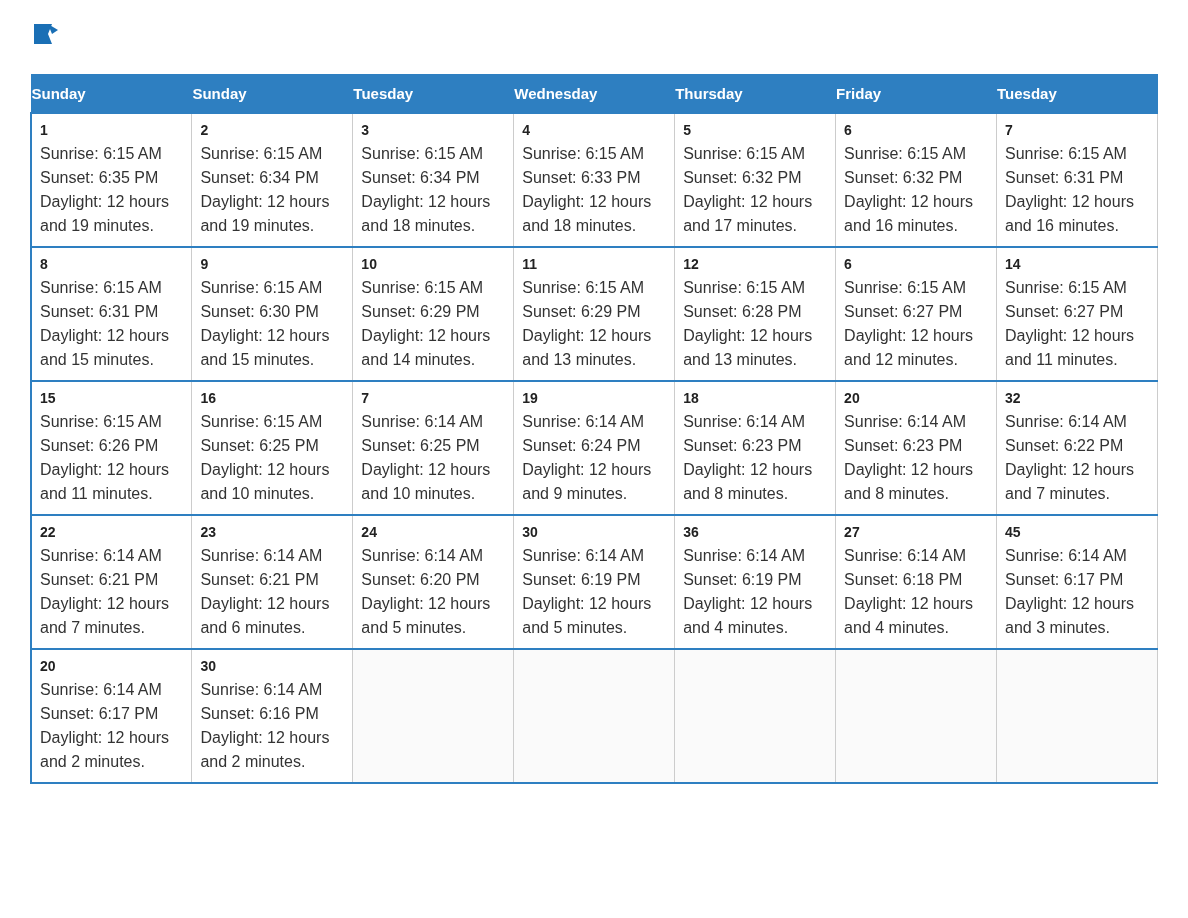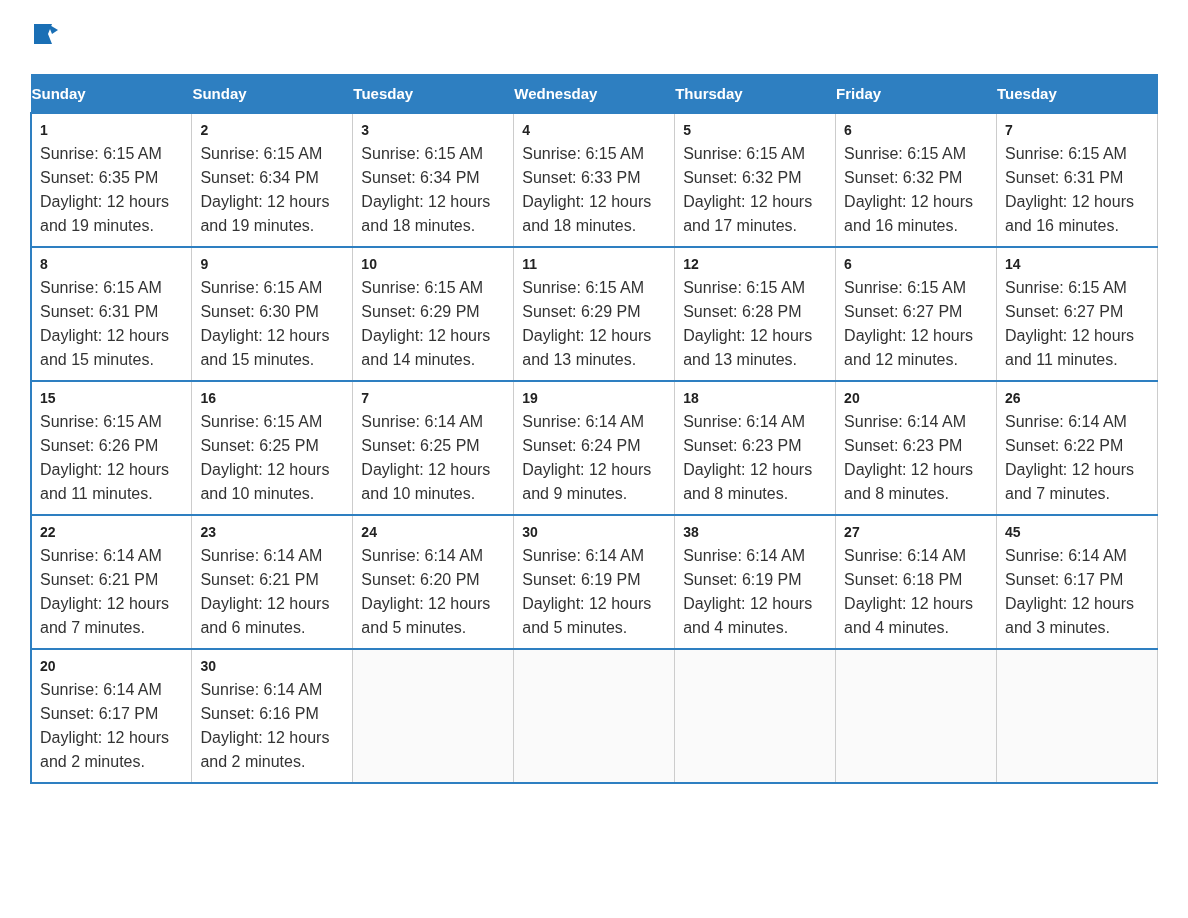--- a/index.html
+++ b/index.html
@@ -206,21 +206,21 @@
         </td>
         <td>
           <span class="day-num">18</span>
           <div class="day-info">Sunrise: 6:14 AM<br>Sunset: 6:23 PM<br>Daylight: 12 hours and 8 minutes.</div>
         </td>
         <td>
           <span class="day-num">20</span>
           <div class="day-info">Sunrise: 6:14 AM<br>Sunset: 6:23 PM<br>Daylight: 12 hours and 8 minutes.</div>
         </td>
         <td>
-          <span class="day-num">26</span>
+          <span class="day-num">32</span>
           <div class="day-info">Sunrise: 6:14 AM<br>Sunset: 6:22 PM<br>Daylight: 12 hours and 7 minutes.</div>
         </td>
       </tr>
       <tr>
         <td>
           <span class="day-num">22</span>
           <div class="day-info">Sunrise: 6:14 AM<br>Sunset: 6:21 PM<br>Daylight: 12 hours and 7 minutes.</div>
         </td>
         <td>
           <span class="day-num">23</span>
@@ -228,21 +228,21 @@
         </td>
         <td>
           <span class="day-num">24</span>
           <div class="day-info">Sunrise: 6:14 AM<br>Sunset: 6:20 PM<br>Daylight: 12 hours and 5 minutes.</div>
         </td>
         <td>
           <span class="day-num">30</span>
           <div class="day-info">Sunrise: 6:14 AM<br>Sunset: 6:19 PM<br>Daylight: 12 hours and 5 minutes.</div>
         </td>
         <td>
-          <span class="day-num">38</span>
+          <span class="day-num">36</span>
           <div class="day-info">Sunrise: 6:14 AM<br>Sunset: 6:19 PM<br>Daylight: 12 hours and 4 minutes.</div>
         </td>
         <td>
           <span class="day-num">27</span>
           <div class="day-info">Sunrise: 6:14 AM<br>Sunset: 6:18 PM<br>Daylight: 12 hours and 4 minutes.</div>
         </td>
         <td>
           <span class="day-num">45</span>
           <div class="day-info">Sunrise: 6:14 AM<br>Sunset: 6:17 PM<br>Daylight: 12 hours and 3 minutes.</div>
         </td>

